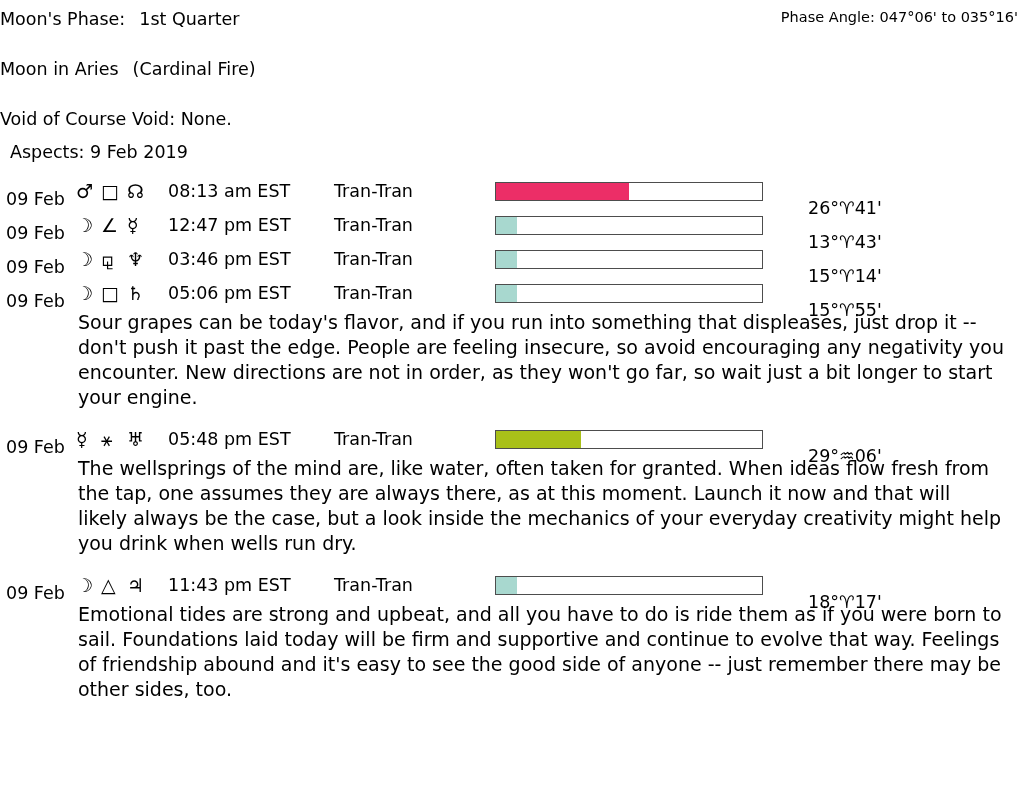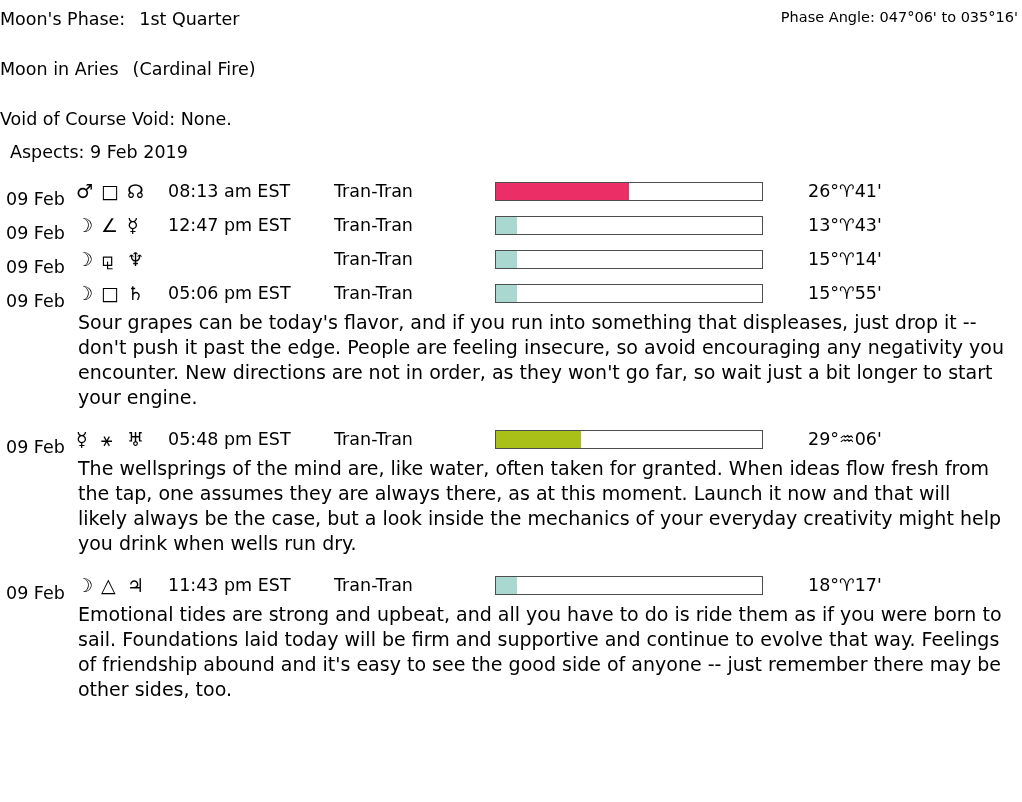--- a/index.html
+++ b/index.html
@@ -92,21 +92,21 @@
     background: #ffffff;
     box-sizing: border-box;
   }
   .r-bar-fill {
     height: 100%;
     box-sizing: border-box;
   }
   .r-pos {
     position: absolute;
     left: 808px;
-    top: 0;
+    top: 17px;
     line-height: 34px;
     font-size: 17.5px;
   }
   .desc {
     padding: 0 18px 0 78px;
     font-size: 19px;
     line-height: 25px;
     text-align: left;
   }
   .desc-gap { height: 12px; }
@@ -148,20 +148,21 @@
       <span class="r-time">12:47 pm EST</span>
       <span class="r-type">Tran-Tran</span>
       <div class="r-bar" style="border-color: rgb(77, 77, 77);">
         <div class="r-bar-fill" style="width: 8%; background: rgb(168, 216, 207);"></div>
       </div>
       <span class="r-pos">13°♈43'</span>
     </div>
     <div class="row">
       <span class="r-date">09 Feb</span>
       <span class="r-glyphs"><span class="g1">☽</span><span class="g2">⚼</span><span class="g3">♆</span></span>
+      <span class="r-time">03:46 pm EST</span>
       <span class="r-type">Tran-Tran</span>
       <div class="r-bar" style="border-color: rgb(77, 77, 77);">
         <div class="r-bar-fill" style="width: 8%; background: rgb(168, 216, 207);"></div>
       </div>
       <span class="r-pos">15°♈14'</span>
     </div>
     <div class="row">
       <span class="r-date">09 Feb</span>
       <span class="r-glyphs"><span class="g1">☽</span><span class="g2">□</span><span class="g3">♄</span></span>
       <span class="r-time">05:06 pm EST</span>

